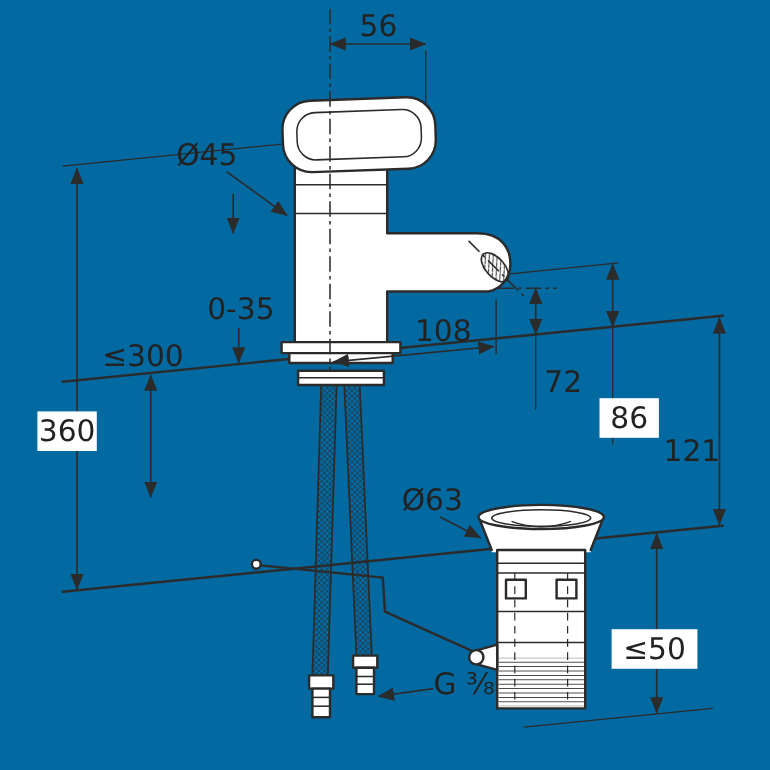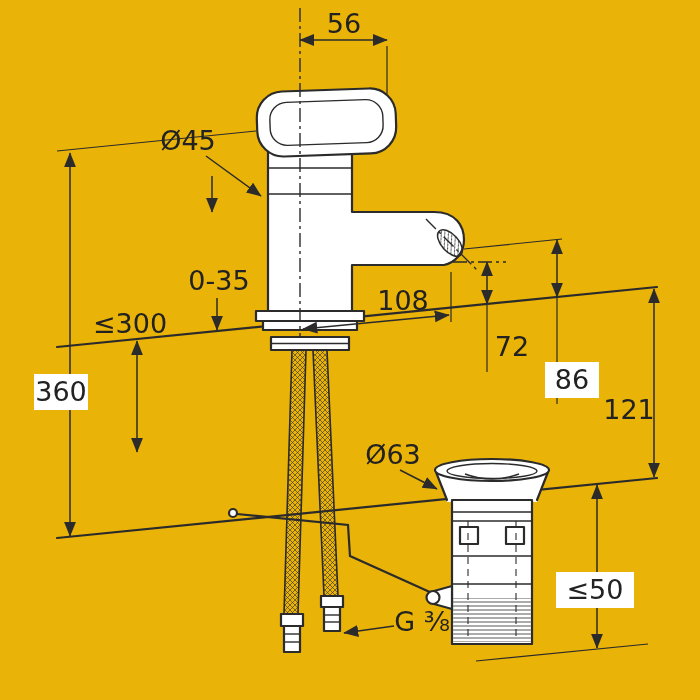--- a/index.html
+++ b/index.html
@@ -1,16 +1,16 @@
 <!DOCTYPE html>
 <html><head>
 <meta charset="utf-8">
 <style>
   html,body{margin:0;padding:0;background:#fff;}
-  .stage{width:700px;height:700px;background:#eab308;position:relative;overflow:hidden;}
+  .stage{width:700px;height:700px;background:#0369a1;position:relative;overflow:hidden;}
   svg{display:block;}
   .ol{fill:#fff;stroke:#2b2b2b;stroke-width:2.2;stroke-linejoin:round;}
   .ln{stroke:#2b2b2b;stroke-width:2.2;fill:none;stroke-linecap:round;}
   .thin{stroke:#2b2b2b;stroke-width:1.4;fill:none;}
   .dim{stroke:#2b2b2b;stroke-width:1.5;fill:none;}
   .tail{stroke:#2b2b2b;stroke-width:1.2;fill:none;}
   .cl{stroke:#2b2b2b;stroke-width:1.4;fill:none;stroke-dasharray:14 4 3 4;}
   .hid{stroke:#2b2b2b;stroke-width:1.1;fill:none;stroke-dasharray:7 5;}
   .lbl{font-family:"DejaVu Sans", sans-serif;font-size:27px;fill:#222;text-anchor:middle;}
   .bg{fill:#fff;stroke:none;}

